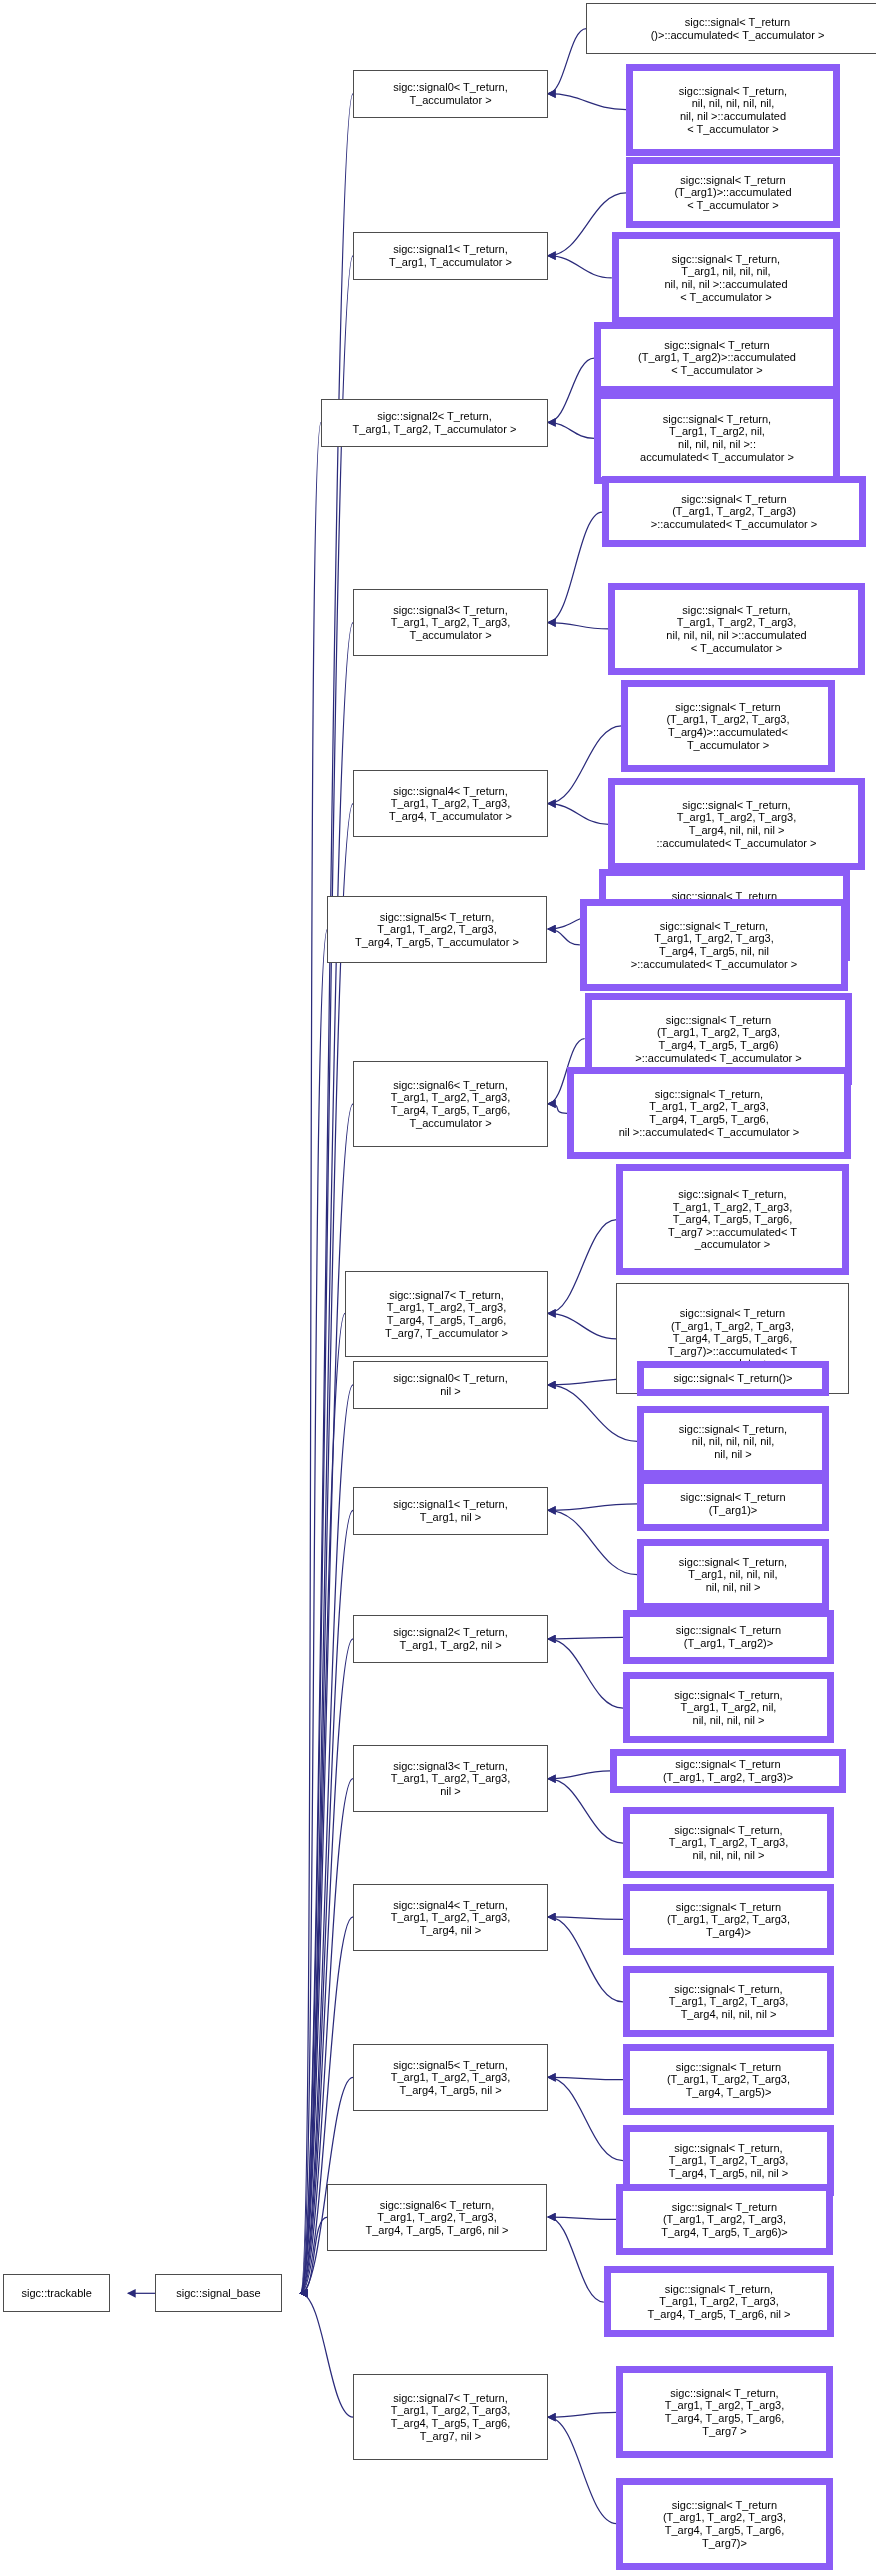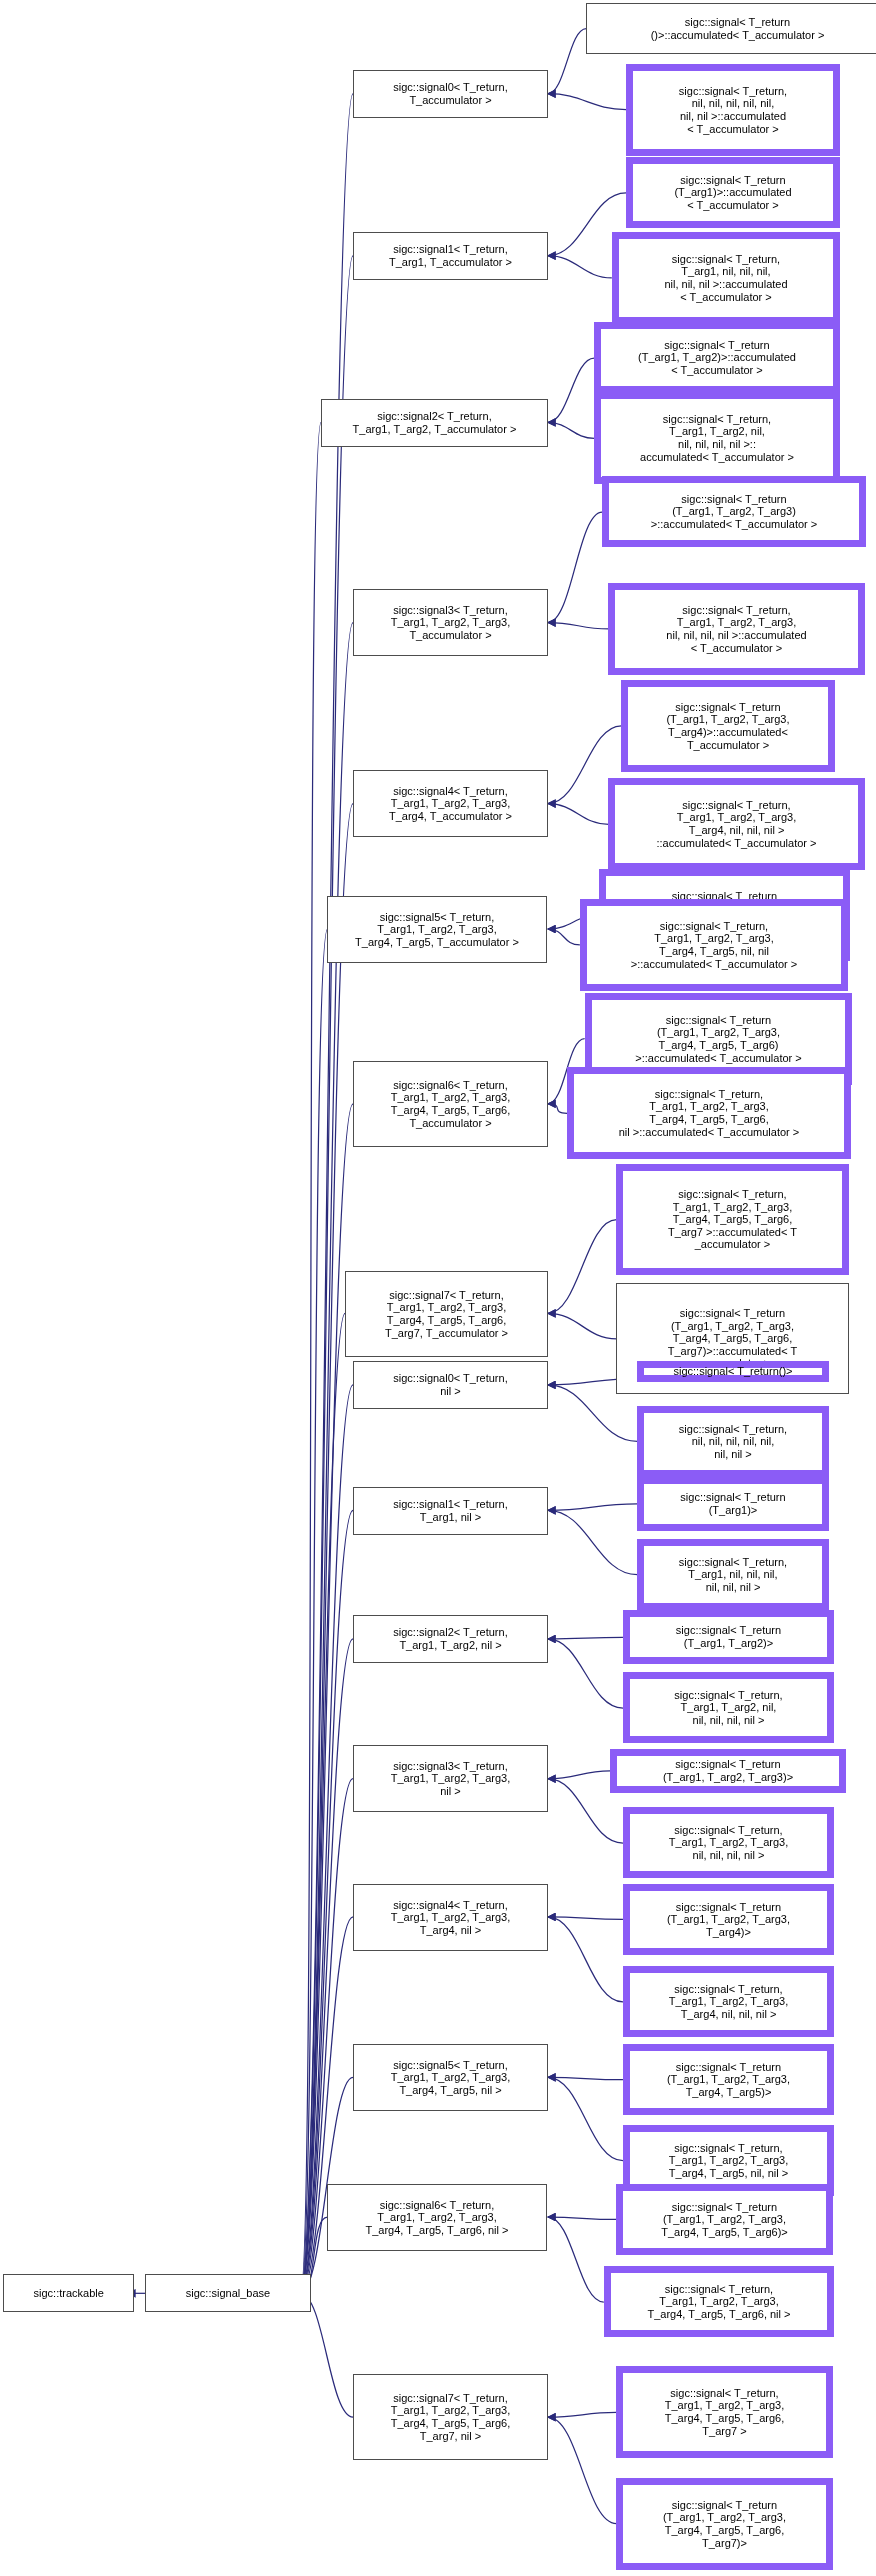--- a/index.html
+++ b/index.html
@@ -101,22 +101,22 @@
         <path d="M 653.551912568306 2100.574290998767 C 618.1092896174863 2100.574290998767, 610.2331511839708 2011.4186189889026, 574.7905282331511 2011.4186189889026" fill="none" stroke="#2a2a7a" stroke-width="1.3" marker-end="url(#arrow)"></path>
         <path d="M 653.551912568306 2182.230887792848 C 618.1092896174863 2182.230887792848, 610.2331511839708 2179.731196054254, 574.7905282331511 2179.731196054254" fill="none" stroke="#2a2a7a" stroke-width="1.3" marker-end="url(#arrow)"></path>
         <path d="M 653.551912568306 2267.2204069050554 C 618.1092896174863 2267.2204069050554, 610.2331511839708 2179.731196054254, 574.7905282331511 2179.731196054254" fill="none" stroke="#2a2a7a" stroke-width="1.3" marker-end="url(#arrow)"></path>
         <path d="M 646.8488160291439 2328.8794697903822 C 614.4225865209471 2328.8794697903822, 607.2167577413479 2326.379778051788, 574.7905282331511 2326.379778051788" fill="none" stroke="#2a2a7a" stroke-width="1.3" marker-end="url(#arrow)"></path>
         <path d="M 633.4426229508197 2415.535450061652 C 607.0491803278688 2415.535450061652, 601.183970856102 2326.379778051788, 574.7905282331511 2326.379778051788" fill="none" stroke="#2a2a7a" stroke-width="1.3" marker-end="url(#arrow)"></path>
         <path d="M 646.8488160291439 2531.3545006165227 C 614.4225865209471 2531.3545006165227, 607.2167577413479 2536.3538840937113, 574.7905282331511 2536.3538840937113" fill="none" stroke="#2a2a7a" stroke-width="1.3" marker-end="url(#arrow)"></path>
         <path d="M 646.8488160291439 2648.0067817509243 C 614.4225865209471 2648.0067817509243, 607.2167577413479 2536.3538840937113, 574.7905282331511 2536.3538840937113" fill="none" stroke="#2a2a7a" stroke-width="1.3" marker-end="url(#arrow)"></path>
       </g>
   </svg>
   <div id="node-layer">
-      <div class="node thick" style="left: 3.2px; top: 2274px; width: 131px; height: 38px;">sigc::trackable</div>
-      <div class="node thick" style="left: 145px; top: 2274px; width: 166px; height: 38px;">sigc::signal_base</div>
+      <div class="node thick" style="left: 3.2px; top: 2274px; width: 107px; height: 38px;">sigc::trackable</div>
+      <div class="node thick" style="left: 155px; top: 2274px; width: 127px; height: 38px;">sigc::signal_base</div>
       <div class="node thick" style="left: 353px; top: 70px; width: 195px; height: 48px;">sigc::signal0&lt; T_return,
 T_accumulator &gt;</div>
       <div class="node thick" style="left: 353px; top: 232px; width: 195px; height: 48px;">sigc::signal1&lt; T_return,
 T_arg1, T_accumulator &gt;</div>
       <div class="node thick" style="left: 321px; top: 399px; width: 227px; height: 48px;">sigc::signal2&lt; T_return,
 T_arg1, T_arg2, T_accumulator &gt;</div>
       <div class="node thick" style="left: 353px; top: 589px; width: 195px; height: 67px;">sigc::signal3&lt; T_return,
 T_arg1, T_arg2, T_arg3,
 T_accumulator &gt;</div>
       <div class="node thick" style="left: 353px; top: 770px; width: 195px; height: 67px;">sigc::signal4&lt; T_return,
@@ -209,21 +209,21 @@
       <div class="node" style="left: 616px; top: 1164px; width: 233px; height: 111px;">sigc::signal&lt; T_return,
 T_arg1, T_arg2, T_arg3,
 T_arg4, T_arg5, T_arg6,
 T_arg7 &gt;::accumulated&lt; T
 _accumulator &gt;</div>
       <div class="node thick" style="left: 616px; top: 1283px; width: 233px; height: 111px;">sigc::signal&lt; T_return
 (T_arg1, T_arg2, T_arg3,
 T_arg4, T_arg5, T_arg6,
 T_arg7)&gt;::accumulated&lt; T
 _accumulator &gt;</div>
-      <div class="node" style="left: 637px; top: 1361px; width: 192px; height: 21px;">sigc::signal&lt; T_return()&gt;</div>
+      <div class="node" style="left: 637px; top: 1361px; width: 192px; height: 35px;">sigc::signal&lt; T_return()&gt;</div>
       <div class="node" style="left: 637px; top: 1406px; width: 192px; height: 71px;">sigc::signal&lt; T_return,
 nil, nil, nil, nil, nil,
 nil, nil &gt;</div>
       <div class="node" style="left: 637px; top: 1477px; width: 192px; height: 54px;">sigc::signal&lt; T_return
 (T_arg1)&gt;</div>
       <div class="node" style="left: 637px; top: 1539px; width: 192px; height: 71px;">sigc::signal&lt; T_return,
 T_arg1, nil, nil, nil,
 nil, nil, nil &gt;</div>
       <div class="node" style="left: 623px; top: 1610px; width: 211px; height: 54px;">sigc::signal&lt; T_return
 (T_arg1, T_arg2)&gt;</div>

